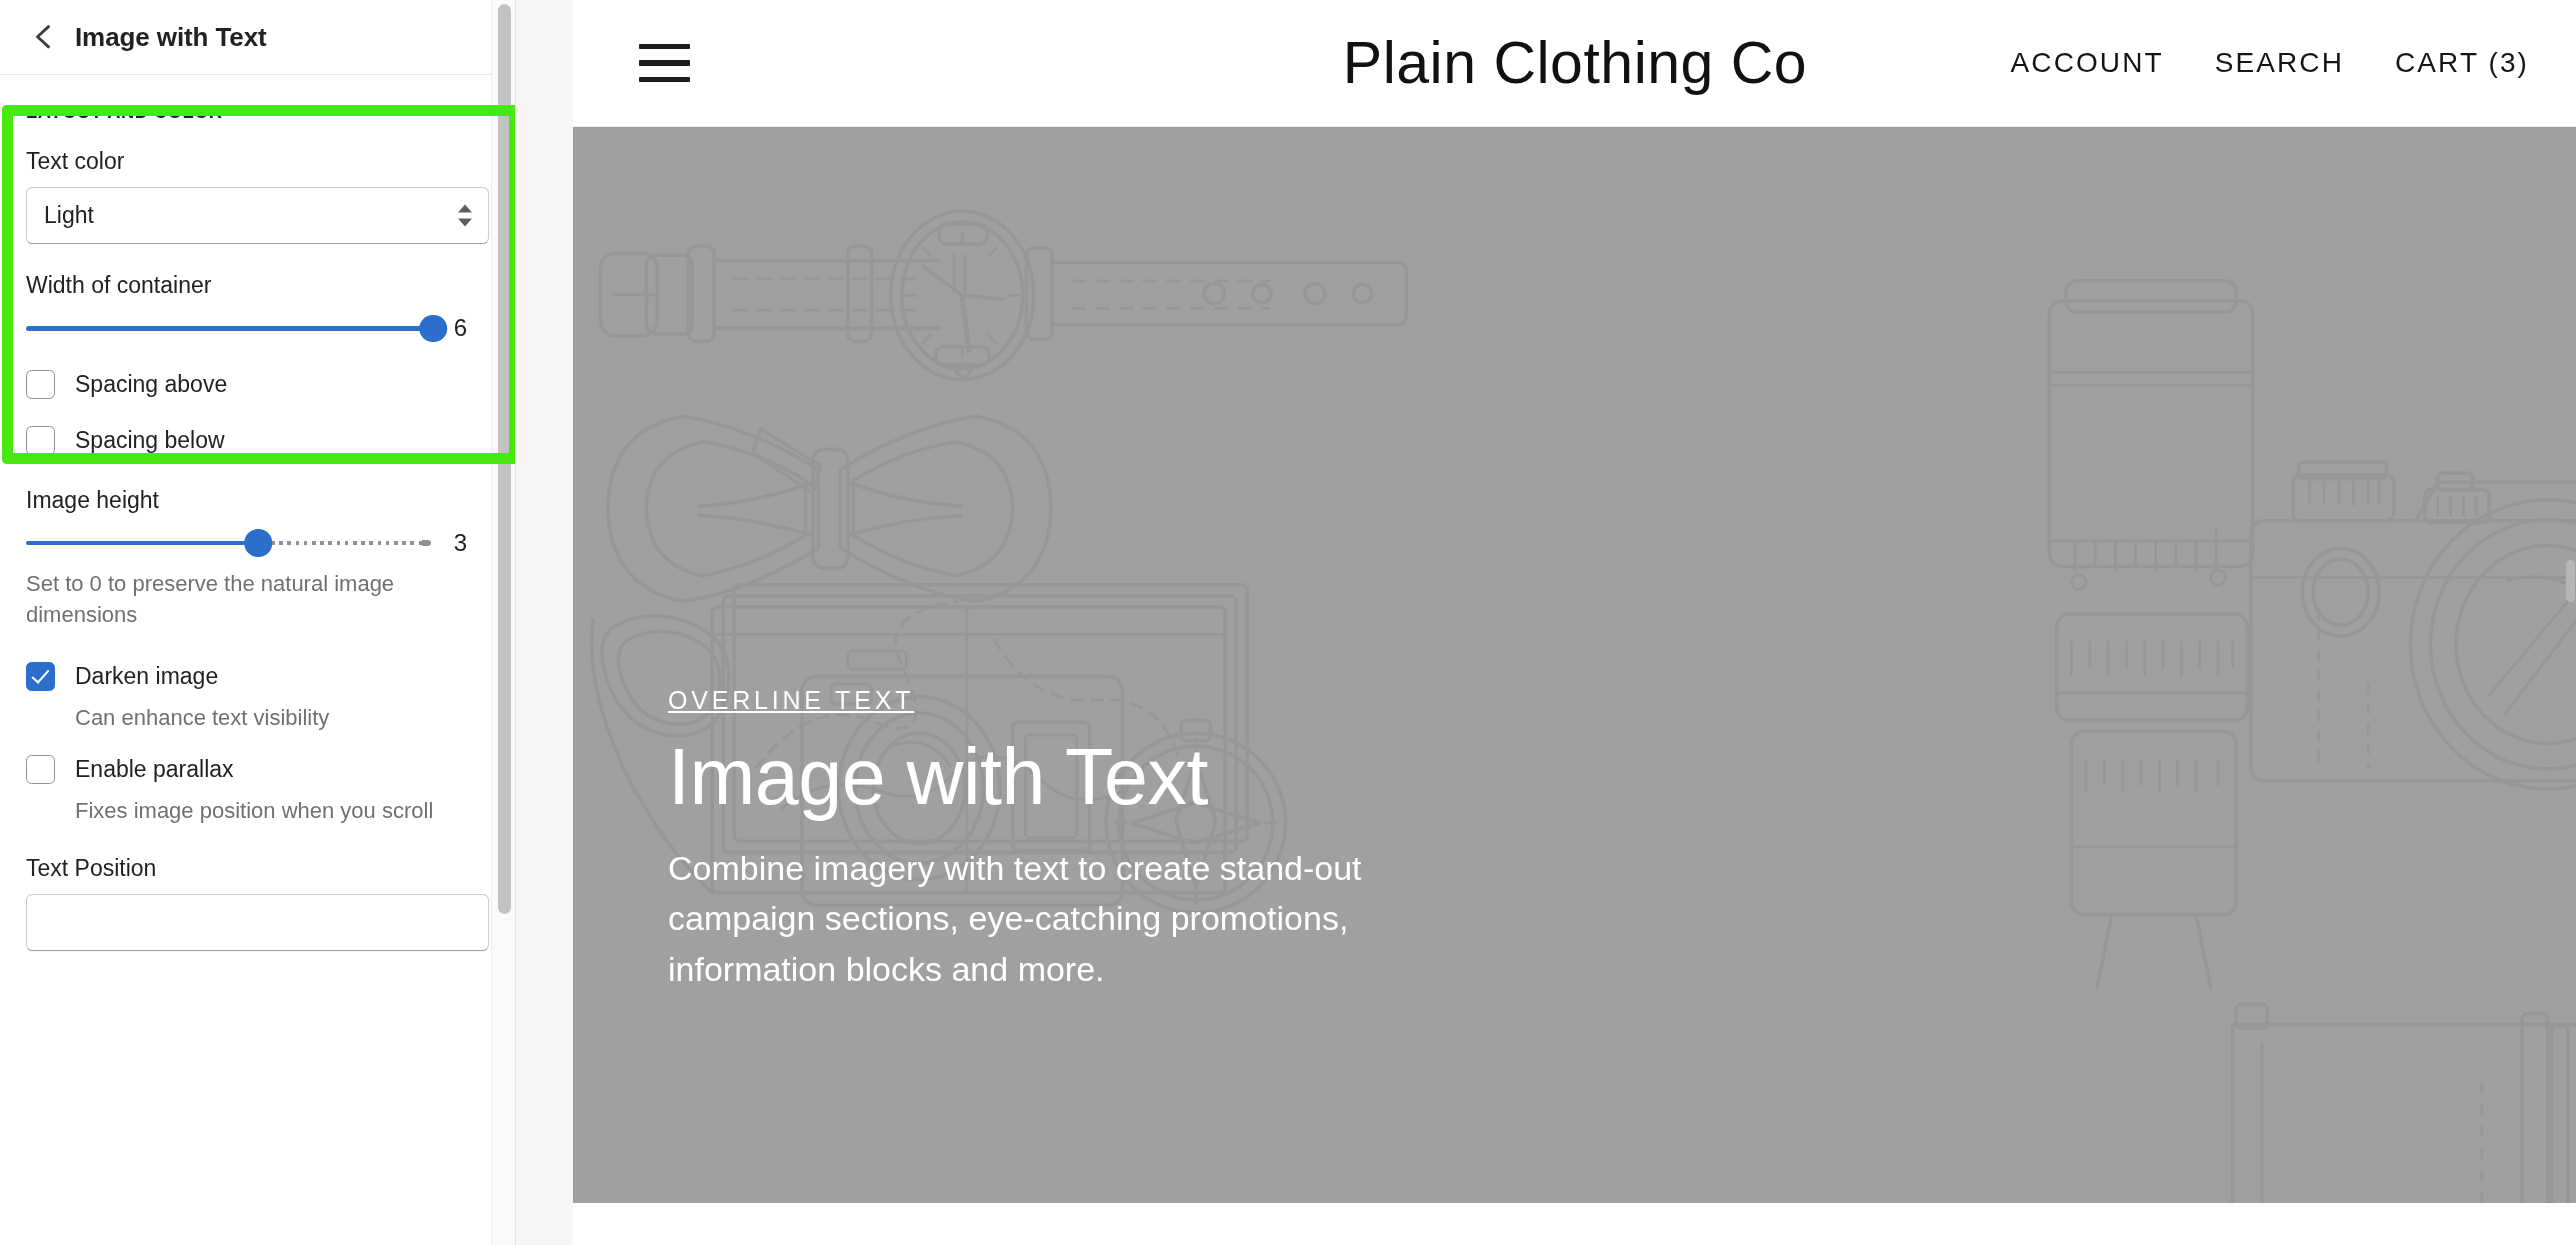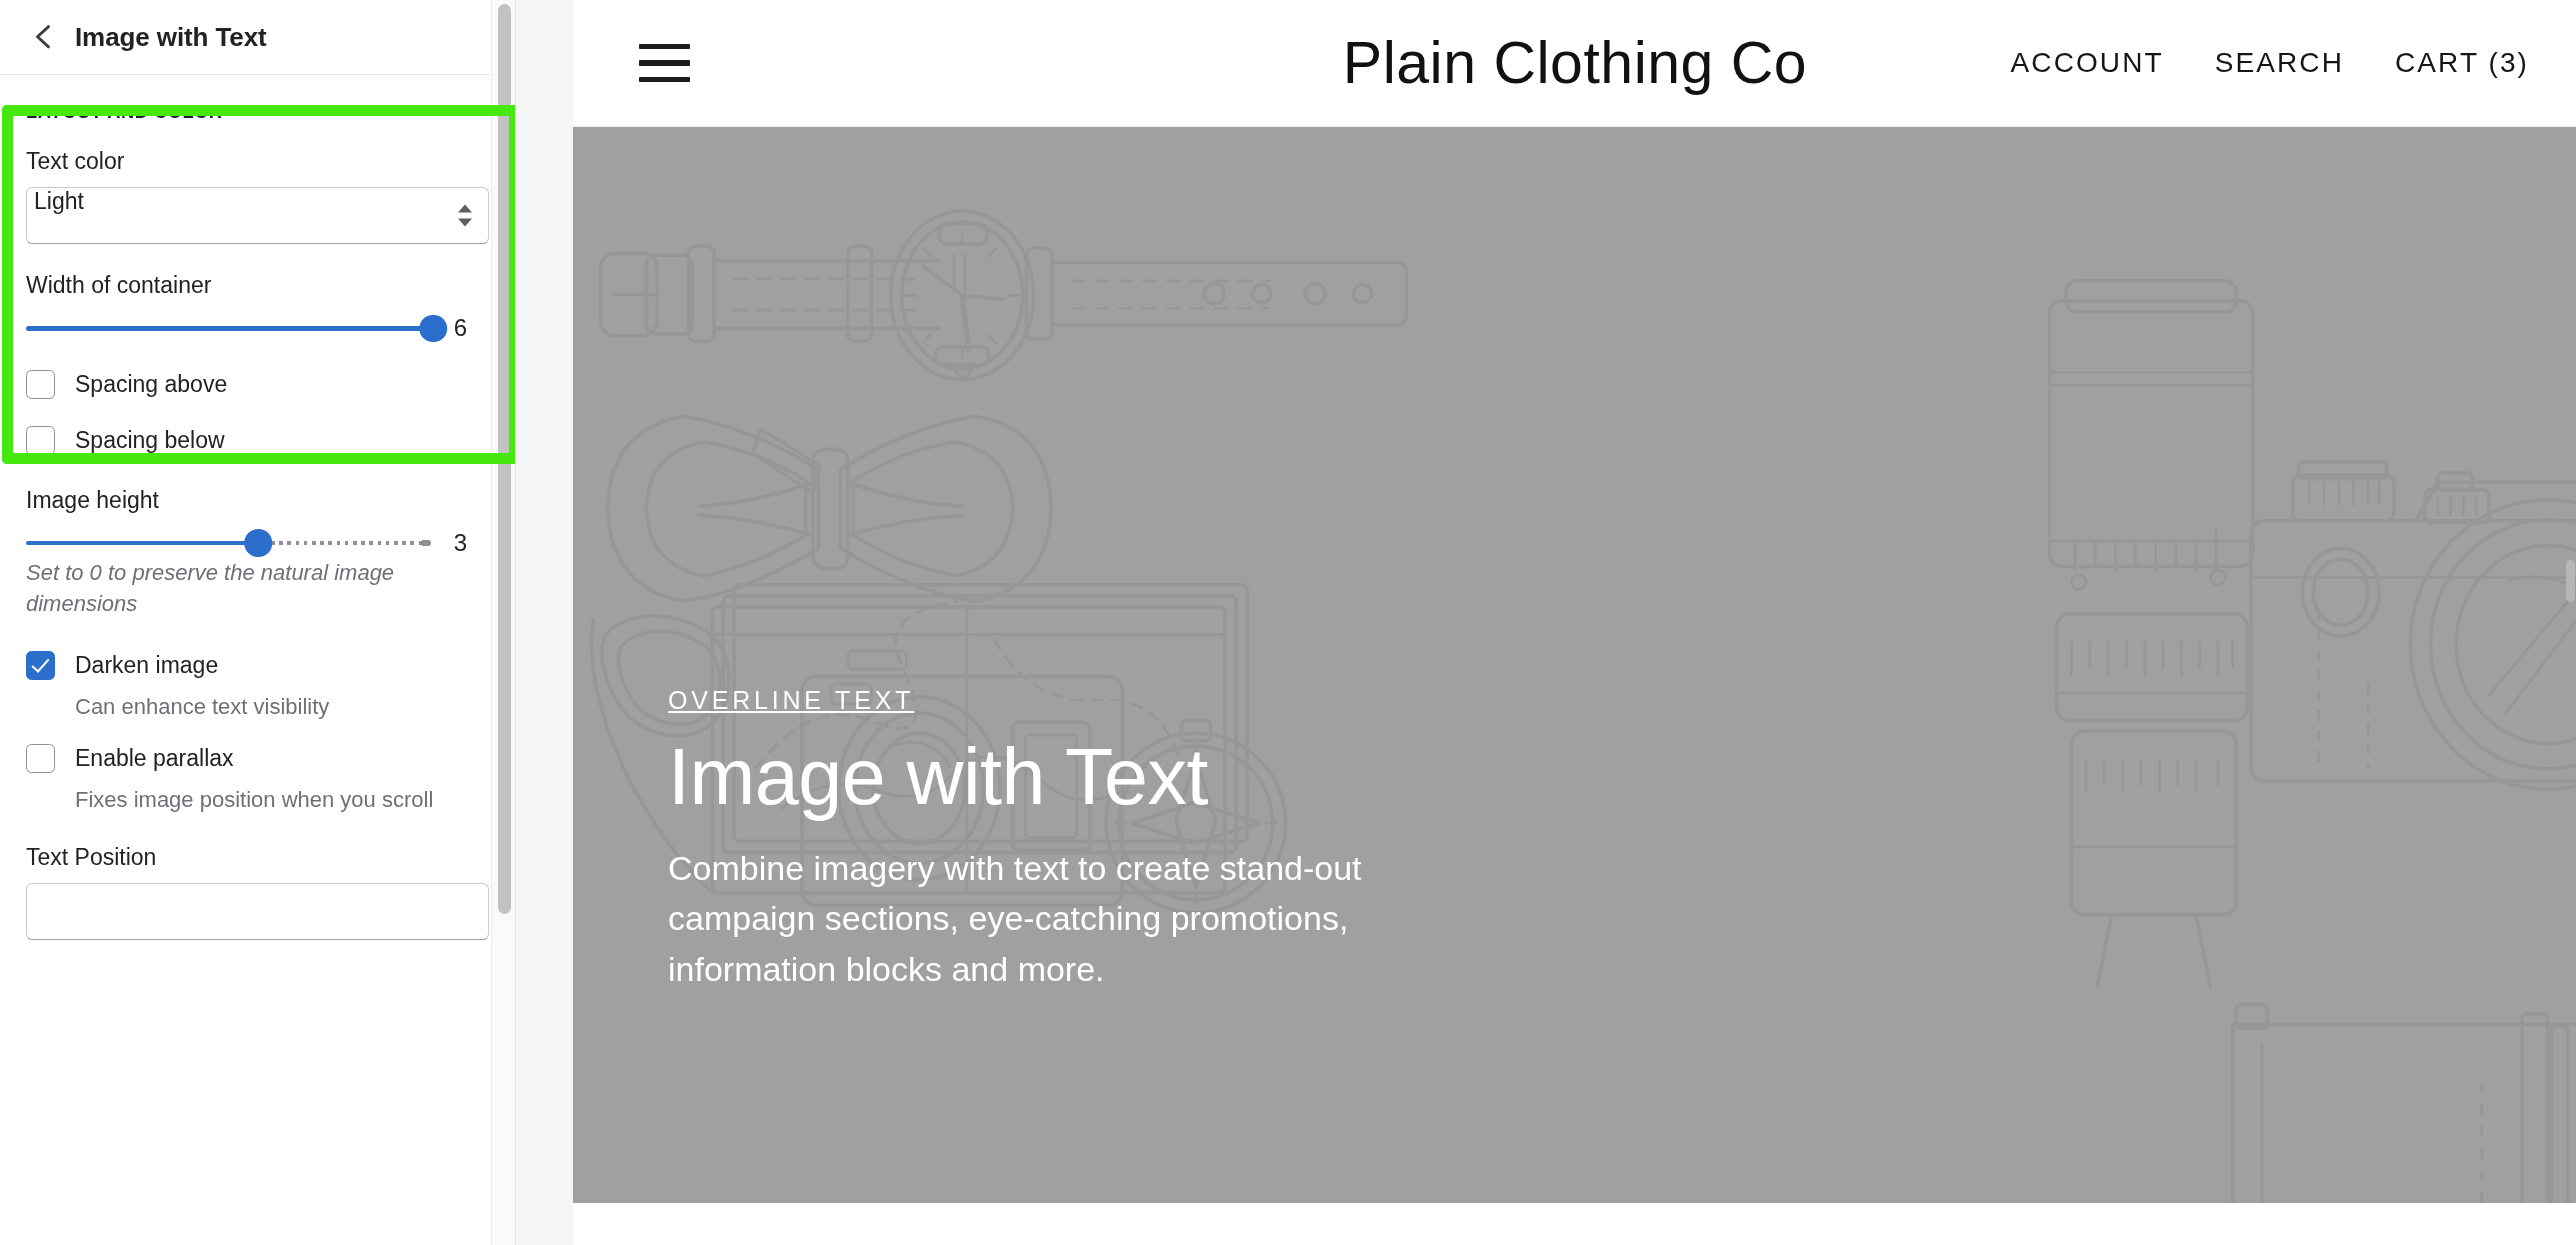--- a/index.html
+++ b/index.html
@@ -84,21 +84,22 @@
   }
 
   .select-box {
     position: relative;
     height: 57px;
     border: 0.9px solid #c9cccf;
     border-bottom-color: #9ea3a8;
     border-radius: 6.4px;
     background: #fff;
     display: flex;
-    padding: 0 42px 0 7px;
+    align-items: center;
+    padding: 0 42px 0 17px;
     cursor: pointer;
     box-shadow: 0 0.9px 0 rgba(0,0,0,0.03);
   }
   .select-value {
     font-size: 23px;
     color: #202223;
   }
   .select-caret {
     position: absolute;
     right: 14.7px;
@@ -219,23 +220,23 @@
     font-size: 22px;
     color: #6d7175;
     margin-top: 11px;
     margin-left: 49px;
     line-height: 1.42;
     max-width: 403px;
   }
   .help-under-slider {
     font-size: 22px;
     color: #6d7175;
+    margin-top: 11px;
     line-height: 1.42;
     max-width: 430px;
-    font-style: italic;
   }
 
   
   .sb-track {
     position: absolute;
     top: 0;
     right: 0px;
     width: 24px;
     height: 1245px;
     background: #fafafa;

